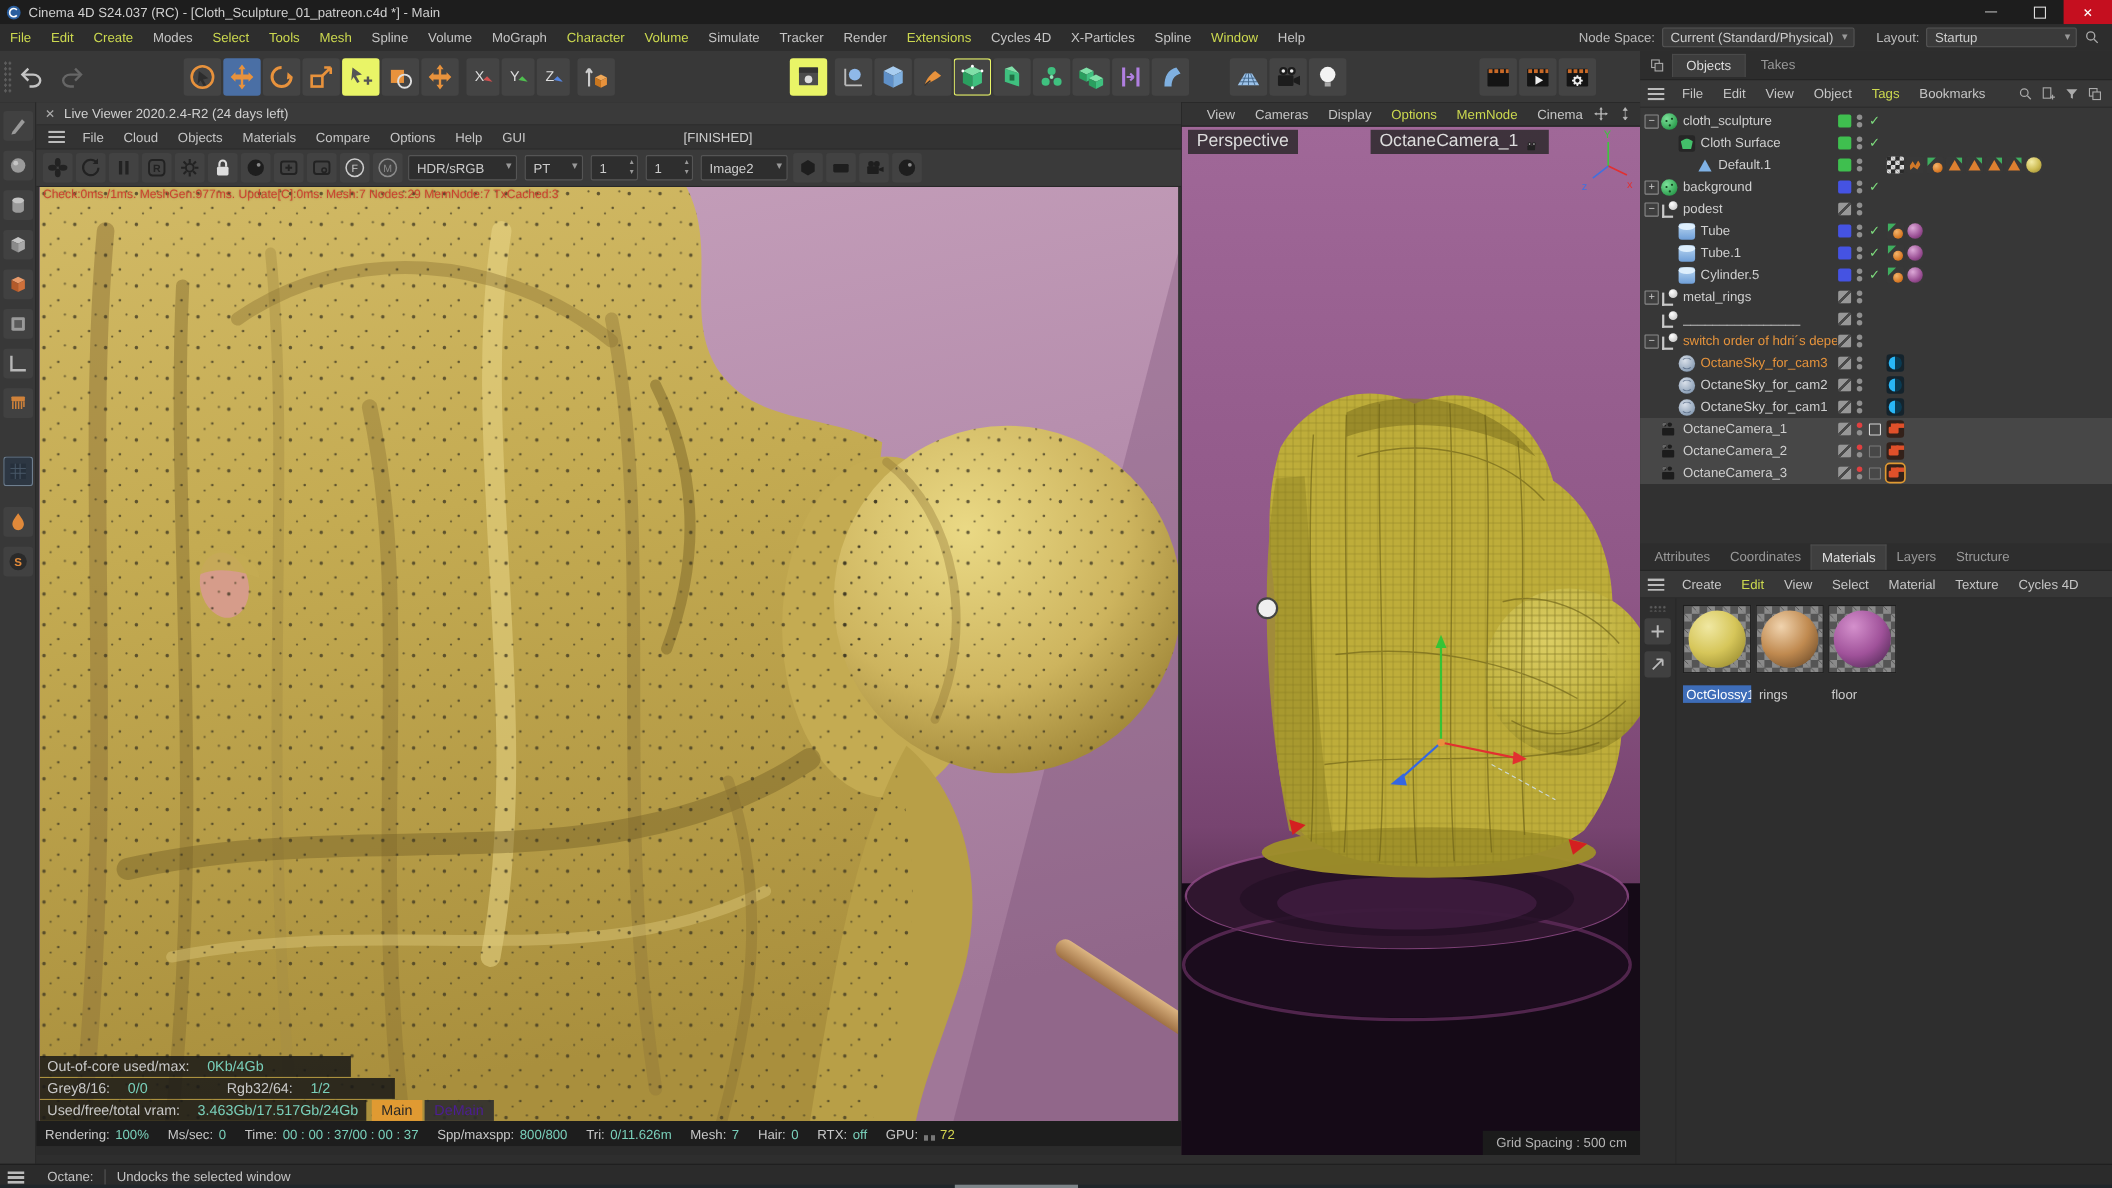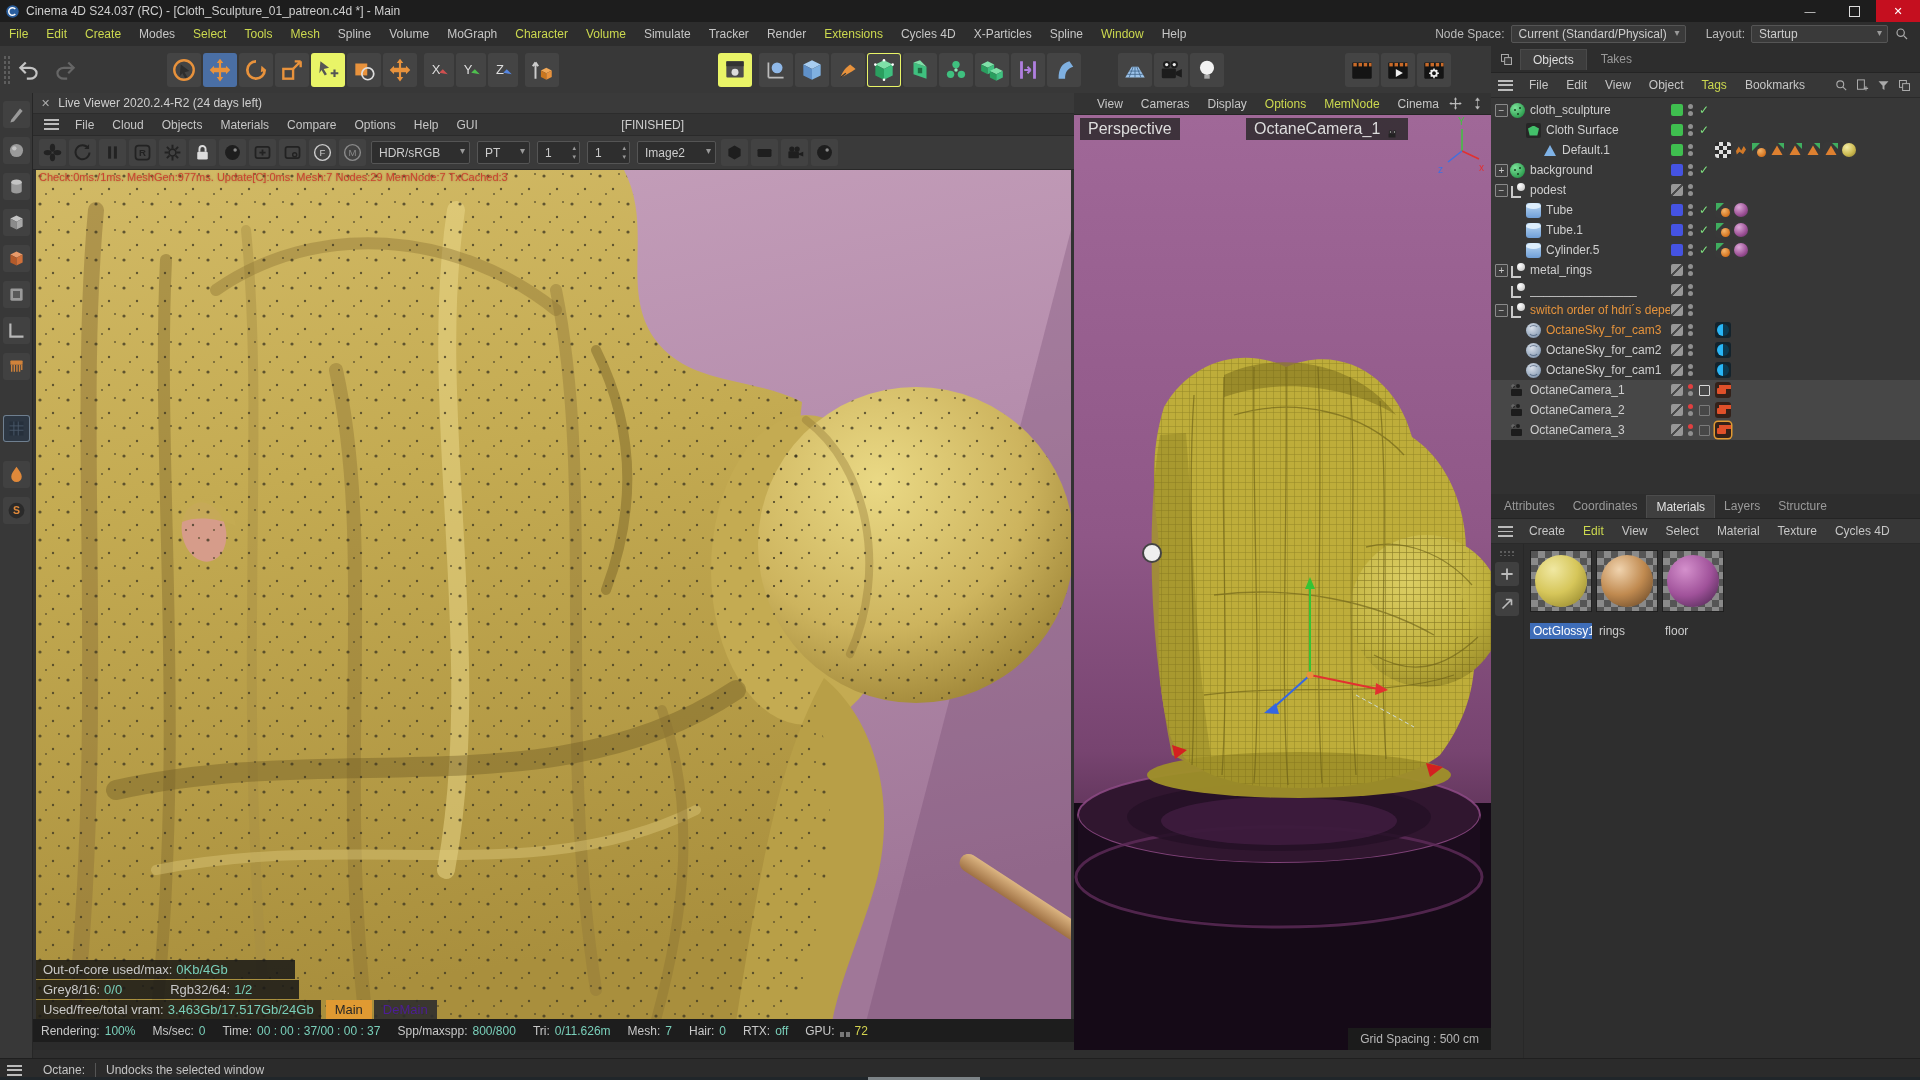--- a/index.html
+++ b/index.html
@@ -52,21 +52,21 @@
   .lvt svg{width:21px;height:21px}
   .lvdd{background:#2e2e2e;border:1px solid #555;border-radius:2px;height:21px;display:flex;align-items:center;padding:0 18px 0 7px;position:relative;color:#ccc;margin:0 2px;white-space:nowrap}
   .lvdd::after{content:"▾";position:absolute;right:4px;top:3px;color:#999;font-size:10px}
   .spin{background:#2e2e2e;border:1px solid #555;border-radius:2px;height:21px;width:34px;display:flex;align-items:center;padding-left:7px;position:relative;color:#ccc;margin:0 2px}
   .spin::after{content:"▴\A▾";white-space:pre;position:absolute;right:3px;top:1px;font-size:7px;line-height:9px;color:#999}
   .lv-render{position:relative;flex:1;margin:0 3px;overflow:hidden;background:#b78fae}
   .lv-render>svg{position:absolute;inset:0}
   .redstats{position:absolute;left:3px;top:1px;color:#cc4430;font-size:11px;text-shadow:0 0 2px rgba(80,20,10,.35)}
   .ovl{position:absolute;left:0;bottom:0;font-size:13px}
   .ovl .row{display:flex;align-items:center;margin-top:1px}
-  .ovl .box{background:rgba(24,24,24,.85);padding:2px 7px;display:flex;gap:4px;white-space:nowrap}
+  .ovl .box{background:rgba(24,24,24,.85);padding:2px 7px;display:flex;gap:16px;white-space:nowrap}
   .teal{color:#79cfba}
   .mtab{padding:2px 9px;margin-left:5px;background:#e09a32;color:#262626}
   .mtab.off{background:rgba(45,45,45,.9);color:#4c1d95;margin-left:2px}
   .lv-status{height:23px;background:#1d1d1d;display:flex;align-items:center;padding-left:8px;gap:17px;flex:none;font-size:12px}
   .seg{display:flex;gap:5px;white-space:nowrap}
   .seg .v{color:#79cfba}
   .seg .v.yv{color:#d3d34f}
   .gpubars{width:10px;height:5px;margin-top:8px;background:linear-gradient(90deg,#777 0 4px,transparent 4px 6px,#777 6px 10px)}
   .lv-gap{height:8px;background:#2b2b2b;flex:none}
   

